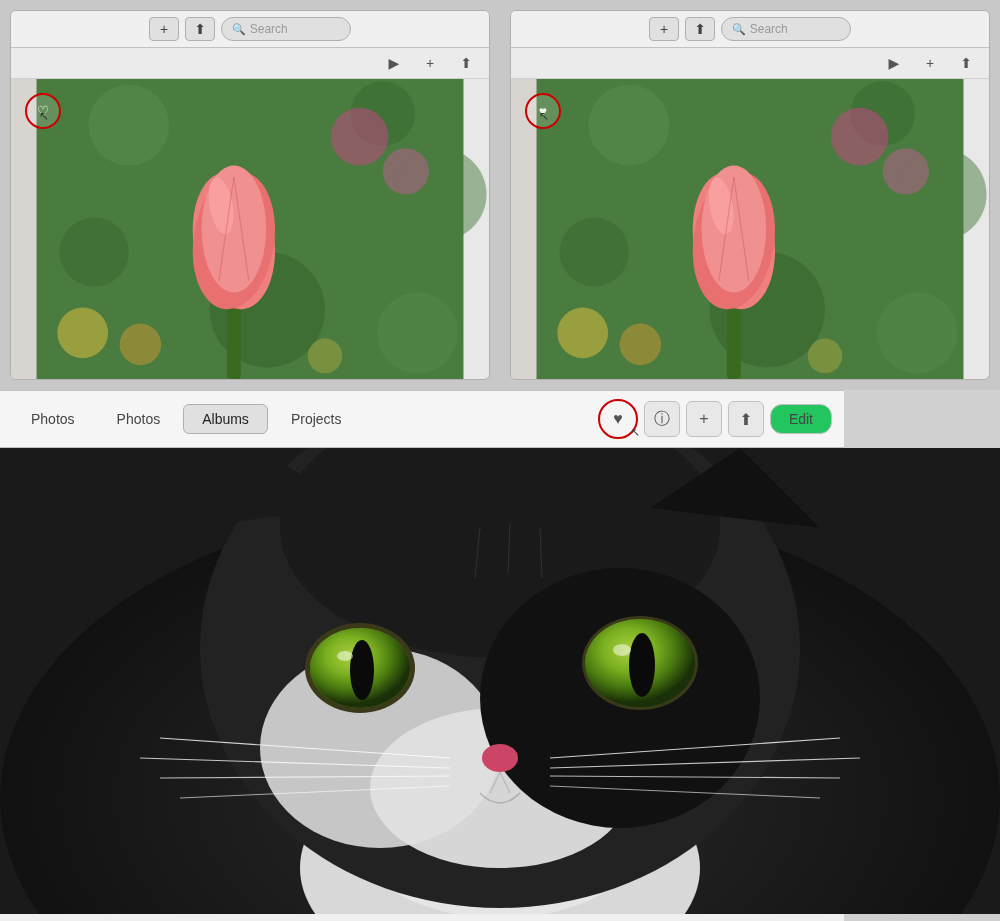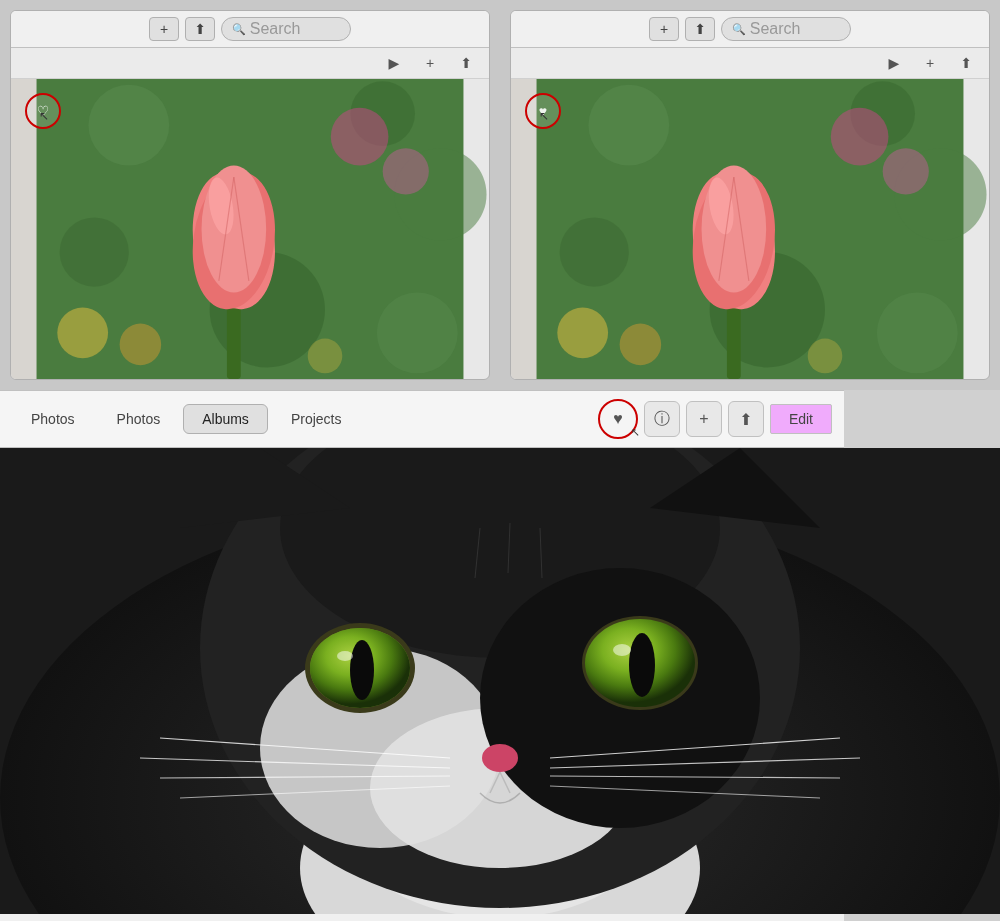--- a/index.html
+++ b/index.html
@@ -70,21 +70,21 @@
       cursor: text;
     }
 
     .search-bar .search-icon-sm {
       color: #888;
       font-size: 11px;
     }
 
     .search-bar span {
       color: #999;
-      font-size: 16px;
+      font-size: 12px;
     }
 
     .panel-secondary-toolbar {
       display: flex;
       align-items: center;
       justify-content: flex-end;
       padding: 4px 10px;
       gap: 10px;
       background: #ebebeb;
       border-bottom: 1px solid #d0d0d0;
@@ -221,22 +221,22 @@
       display: flex;
       align-items: center;
       justify-content: center;
       cursor: pointer;
       font-size: 16px;
       color: #555;
     }
 
     .nav-edit-btn {
       padding: 6px 18px;
-      border-radius: 2px;
-      background: #f0abfc;
+      border-radius: 12px;
+      background: #22c55e;
       border: 1px solid #c0c0c0;
       font-size: 14px;
       color: #444;
       cursor: pointer;
     }
 
     
     .cat-photo-area {
       width: 1000px;
       height: 466px;

